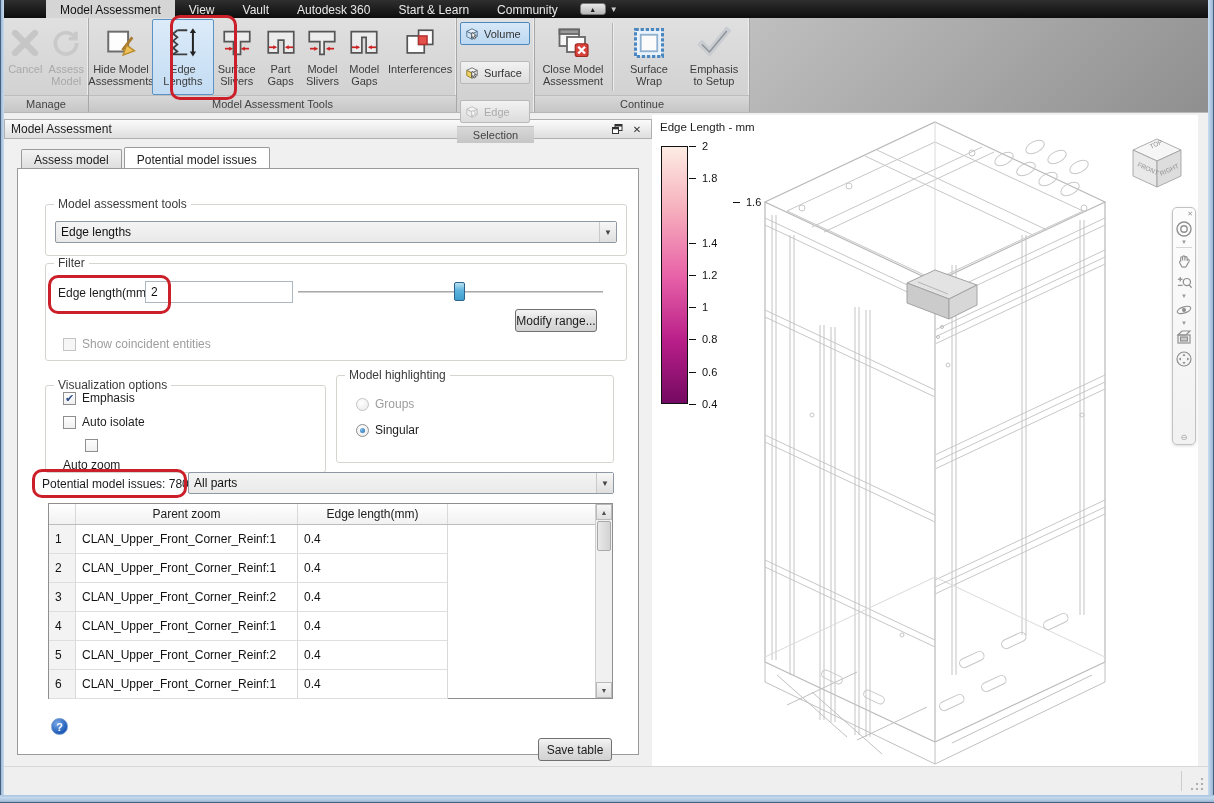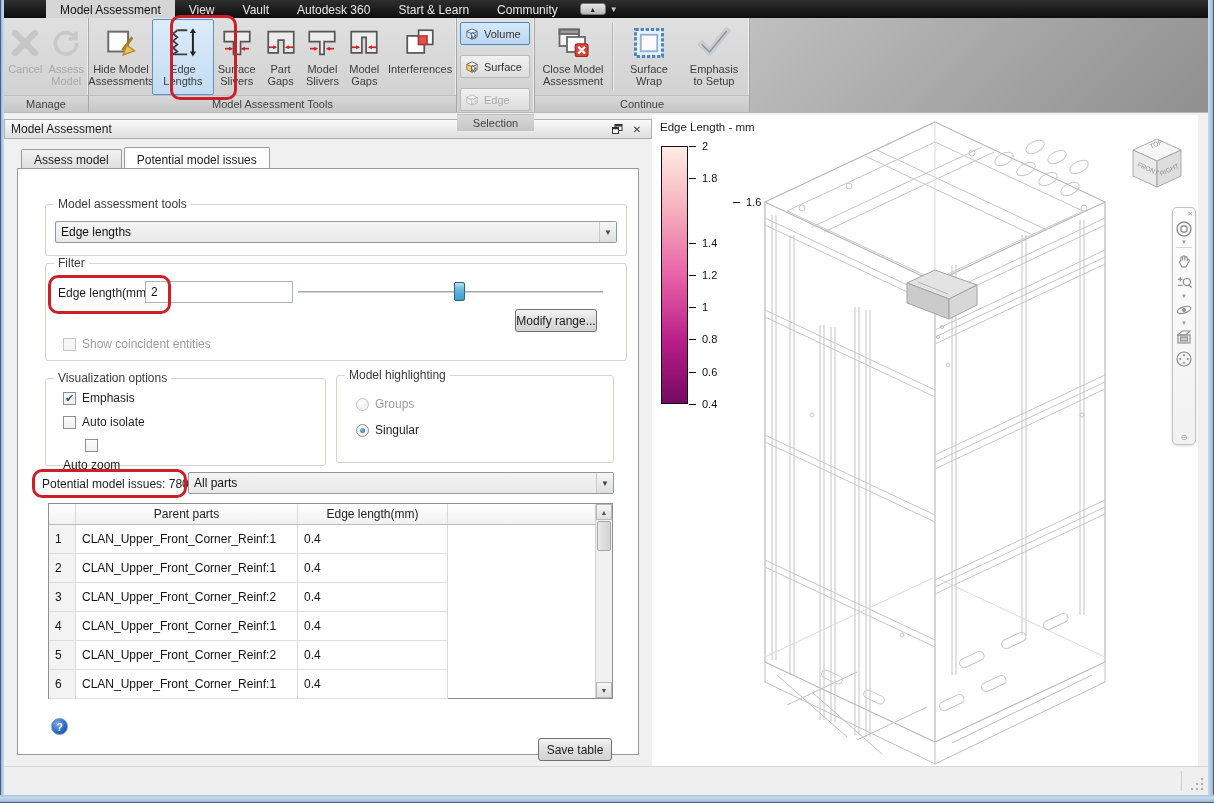--- a/index.html
+++ b/index.html
@@ -24,21 +24,21 @@
 
   
   #ribbon { position:absolute; left:4px; top:18px; width:1204px; height:95px; background:linear-gradient(135deg,#dcdcdc 0%,#c2c2c2 55%,#8f8f8f 100%); border-bottom:1px solid #b7b7b7; display:flex; z-index:4;}
   .rgroup { background:linear-gradient(180deg,#e0e0e0,#cfcfcf); display:flex; flex-direction:column; border-right:1px solid #a7a7a7; box-shadow:inset -1px 0 0 #ececec; }
   .rgroup .rbody { flex:1; display:flex; align-items:stretch; padding:1px 1px 0; }
   .rgroup .rlabel { height:17px; font-size:11px; color:#424242; text-align:center; line-height:16px; background:linear-gradient(180deg,#d8d8d8,#c6c6c6); border-top:1px solid #bdbdbd; }
   .rbtn { display:flex; flex-direction:column; align-items:center; justify-content:flex-start; font-size:11px; color:#3c3c3c; text-align:center; line-height:12px; padding-top:3px; border:1px solid transparent; border-radius:2px; }
   .rbtn .ric { height:40px; display:flex; align-items:center; justify-content:center; }
   .rbtn.sel { background:linear-gradient(180deg,#dcebf9,#c3dcf3); border:1px solid #5b93c5; }
   .rbtn.dis { color:#a9a9a9; }
-  .smallstack { display:flex; flex-direction:column; gap:10px; padding:3px 2px; }
+  .smallstack { display:flex; flex-direction:column; gap:16px; padding:3px 2px; }
   .sbtn { width:70px; height:23px; display:flex; align-items:center; gap:5px; font-size:11px; color:#333; padding-left:4px; border:1px solid transparent; border-radius:2px; background:linear-gradient(180deg,#f2f2f2,#dcdcdc); border:1px solid #b9b9b9;}
   .sbtn.sel { background:linear-gradient(180deg,#d7e8f8,#bcd8f1); border:1px solid #4d89bd; }
   .sbtn.dis { color:#ababab; }
   .vsep { width:1px; background:#b4b4b4; box-shadow:1px 0 0 #ececec; margin:4px 2px; }
 
   
   .annot { position:absolute; border:3px solid #cb2029; border-radius:10px; z-index:40; pointer-events:none; }
 
   
   #panel-header { position:absolute; left:4px; top:119px; width:648px; height:20px; background:linear-gradient(180deg,#fbfbfb,#dedede); border:1px solid #b0b0b0; display:flex; align-items:center; font-size:12px; color:#1c1c1c; padding:0 6px; z-index:3;}
@@ -367,21 +367,21 @@
       <div class="track"></div>
       <div class="thumb" style="left:51%;"></div>
     </div>
     <div class="win7btn" style="left:497px; top:140px; width:82px; height:23px;">Modify range...</div>
     <div class="cb dis" style="left:45px; top:168px;">
       <span class="box"></span>
       <span>Show coincident entities</span>
     </div>
     <div class="annot" style="left:30px; top:106px; width:123px; height:39px;"></div>
 
-    <div class="gbox" style="left:27px; top:209px; width:281px; height:88px;">
+    <div class="gbox" style="left:27px; top:216px; width:281px; height:88px;">
       <div class="glabel">Visualization options</div>
     </div>
     <div class="cb" style="left:45px; top:222px;">
       <span class="box">✔</span>
       <span>Emphasis</span>
     </div>
     <div class="cb" style="left:45px; top:246px;">
       <span class="box"></span>
       <span>Auto isolate</span>
     </div>
@@ -405,21 +405,21 @@
     <div class="lbl" style="left:24px; top:308px;">Potential model issues: 780</div>
     <div class="annot" style="left:14px; top:300px; width:155px; height:29px;"></div>
     <div class="combo" style="left:170px; top:303px; width:426px;">
       <span class="ctext">All parts</span>
       <span class="cbtn">▼</span>
     </div>
 
     <div id="ptable">
       <div class="trow head">
         <div class="tcell c0"></div>
-        <div class="tcell c1">Parent parts</div>
+        <div class="tcell c1">Parent zoom</div>
         <div class="tcell c2">Edge length(mm)</div>
         <div class="tcell c3"></div>
       </div>
       <div class="trow">
         <div class="tcell c0">1</div>
         <div class="tcell c1">CLAN_Upper_Front_Corner_Reinf:1</div>
         <div class="tcell c2">0.4</div>
         <div class="tcell c3"></div>
       </div>
       <div class="trow">

